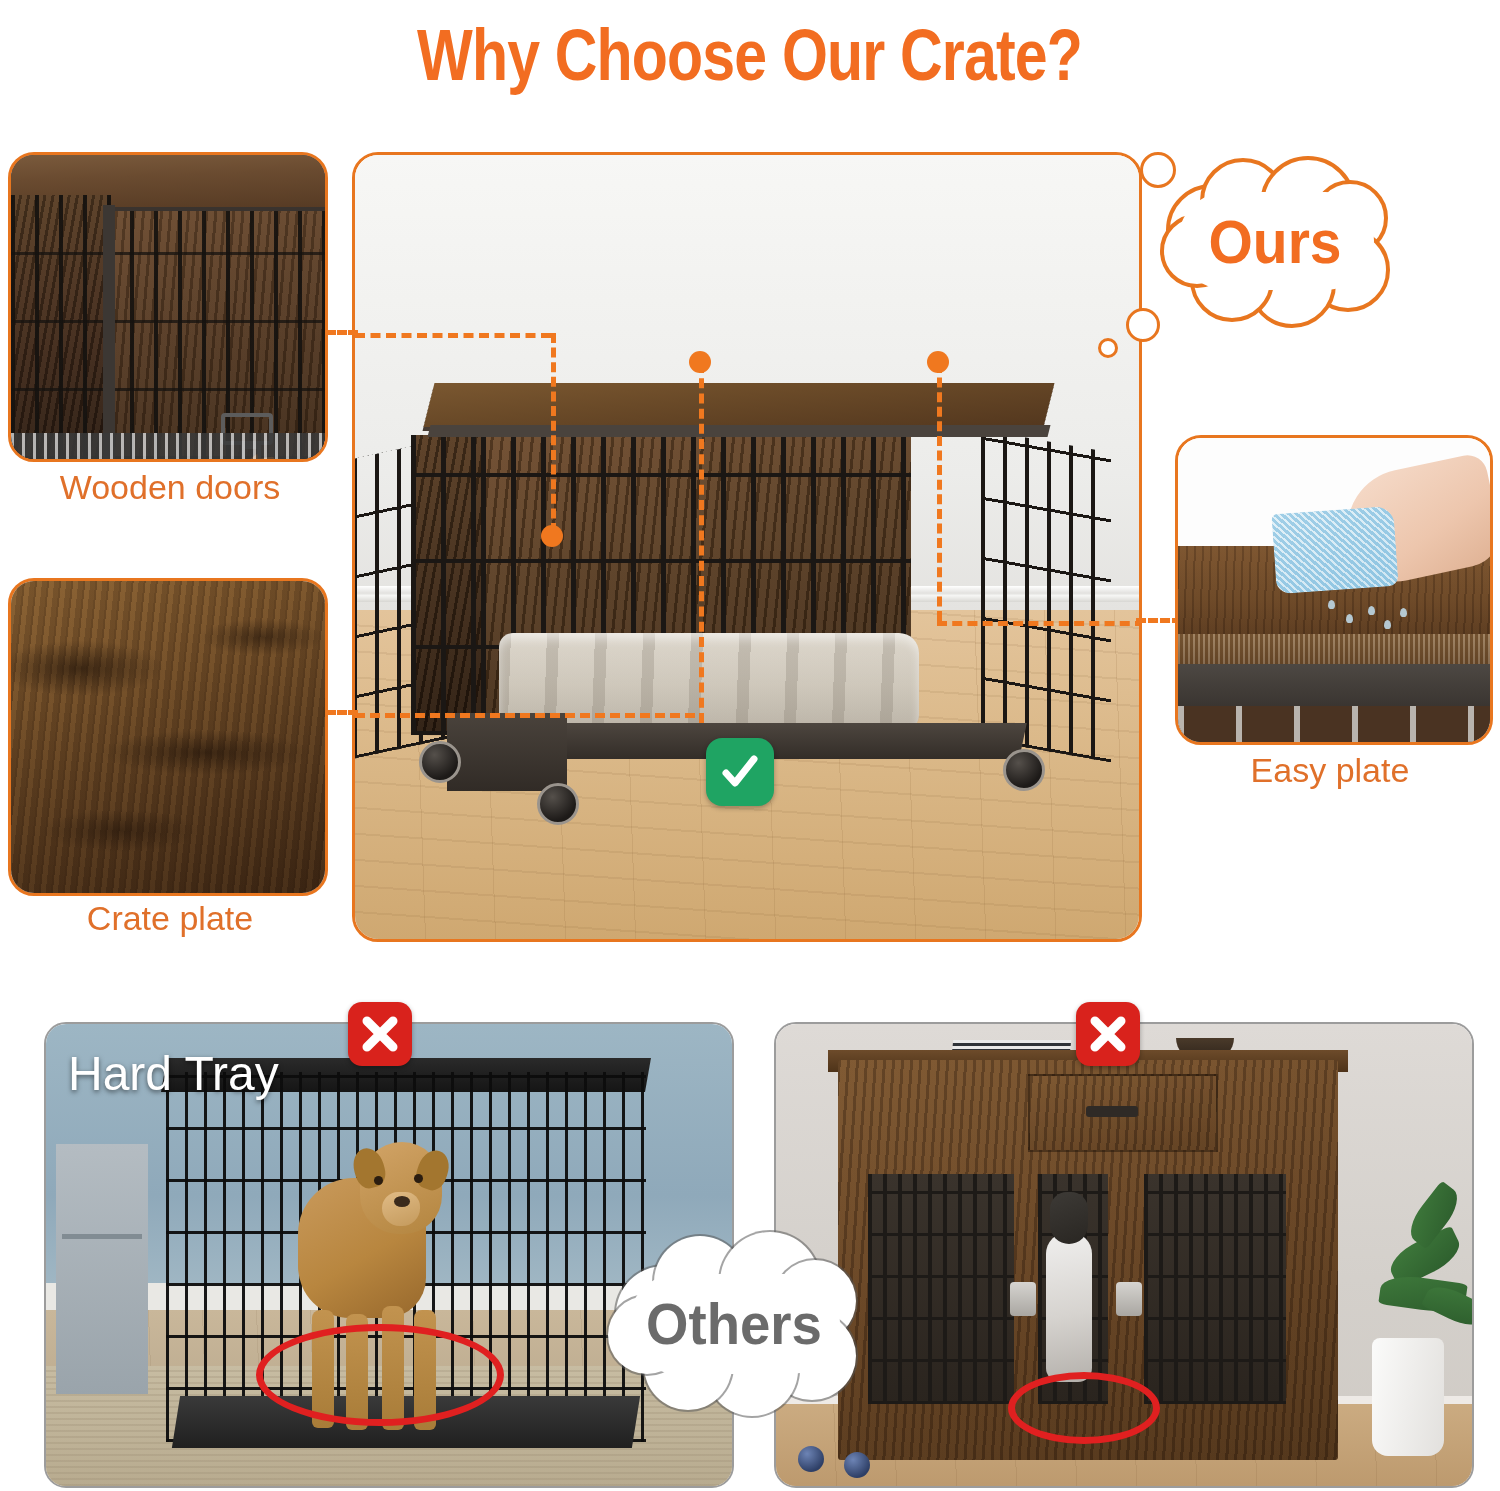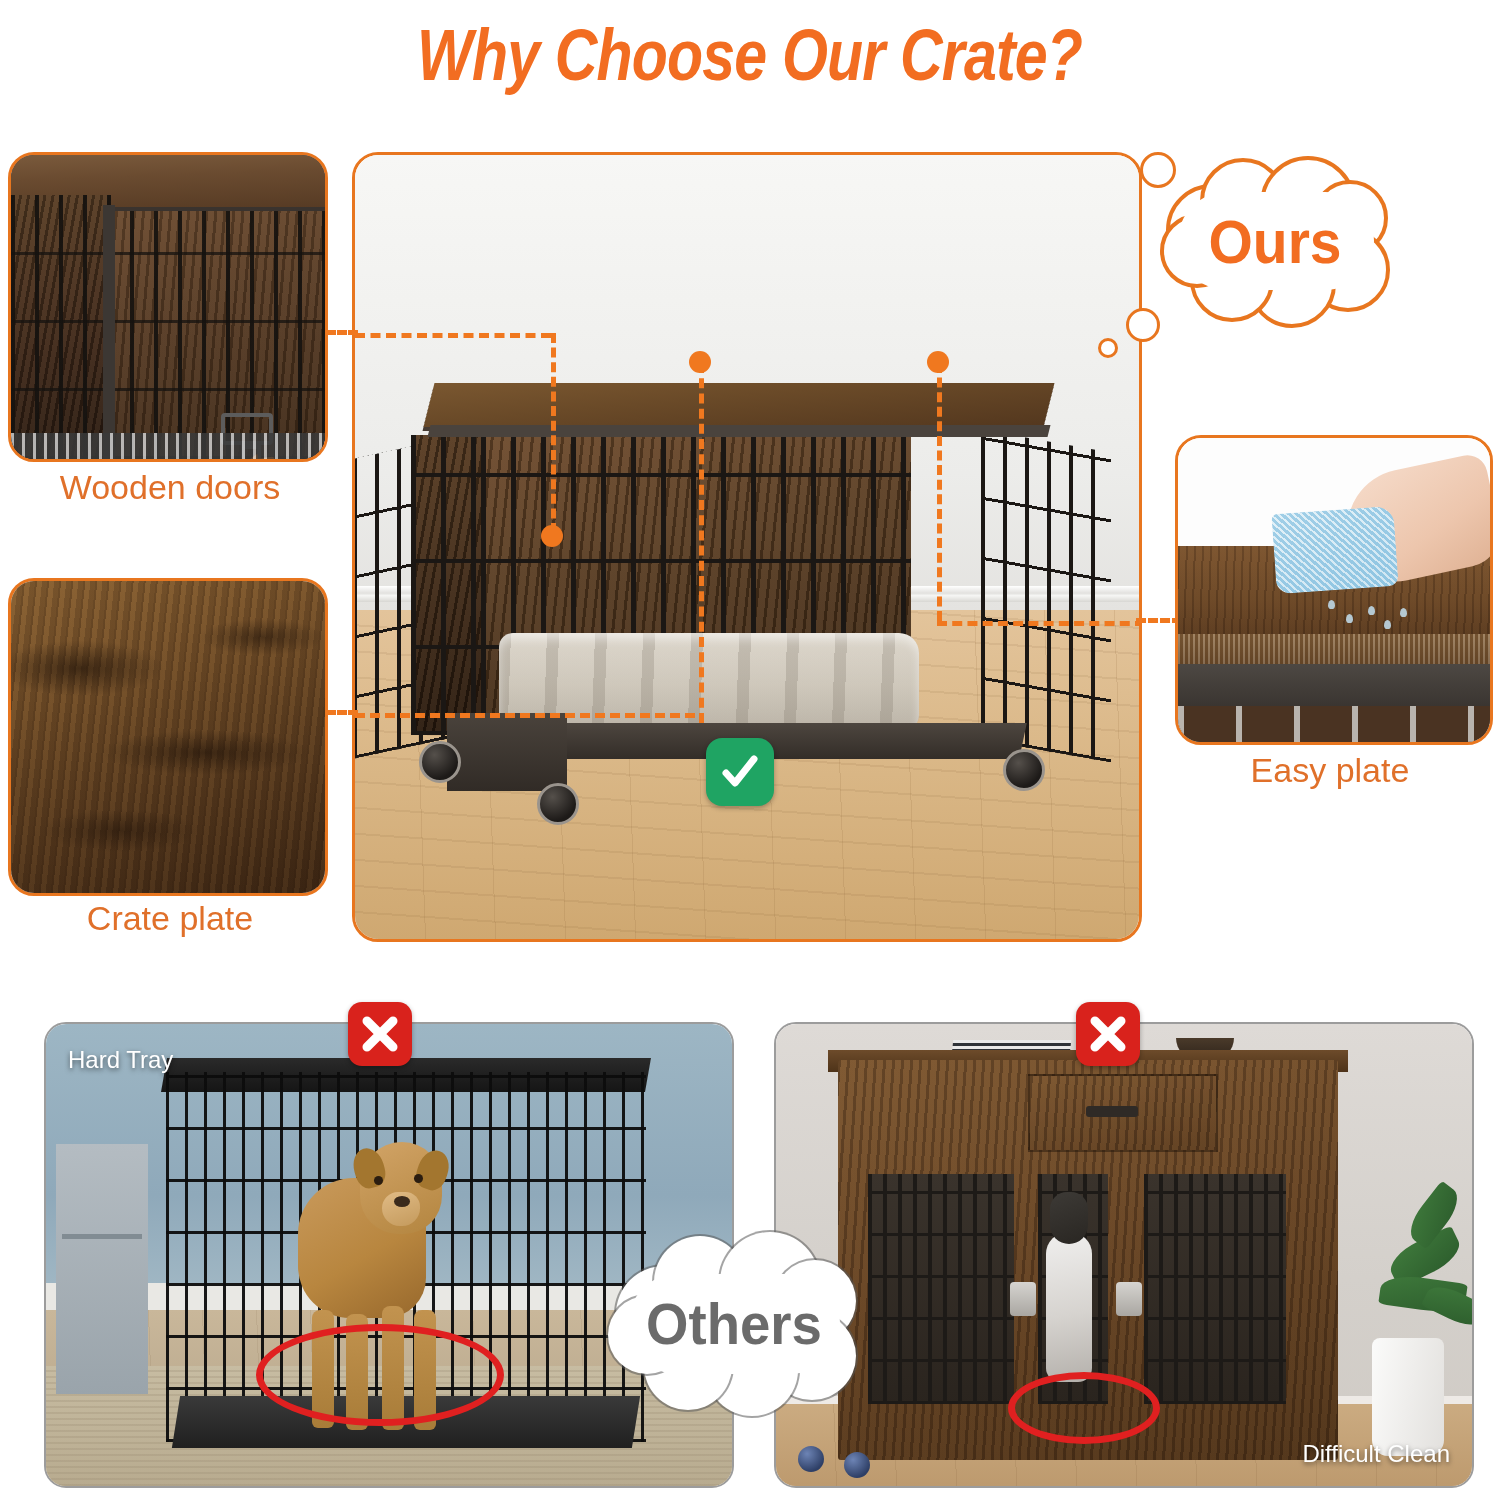--- a/index.html
+++ b/index.html
@@ -4,21 +4,21 @@
 <style>
   * { box-sizing: border-box; margin: 0; padding: 0; }
   body {
     width: 1500px; height: 1491px;
     background: #ffffff;
     font-family: "Liberation Sans", sans-serif;
     position: relative; overflow: hidden;
   }
 
   
-  .title-bar { width: 1500px; height: 110px; display: flex; align-items: center; justify-content: center; font-style: italic; }
+  .title-bar { width: 1500px; height: 110px; display: flex; align-items: center; justify-content: center; }
   .title {
     font-size: 72px; font-weight: 700; color: #F26D21;
     letter-spacing: -1px; transform: scaleX(0.82); transform-origin: center;
     white-space: nowrap; line-height: 1;
   }
 
   
   .panel { position: absolute; border: 3px solid #E8761F; border-radius: 26px; overflow: hidden; background: #fff; }
   .caption {
     position: absolute; text-align: center; color: #E0702A;
@@ -283,21 +283,21 @@
   .dog-head { position:absolute; left:62px; top:8px; width:82px; height:92px;
     background: linear-gradient(155deg,#d2a467,#b3853f);
     border-radius: 44px 42px 40px 40px; }
   .dog-ear { position:absolute; width:30px; height:40px; background:#a3762f; border-radius: 50% 50% 40% 40%; }
   .dog-snout { position:absolute; left:84px; top:58px; width:38px; height:34px;
     background: linear-gradient(160deg,#e0bb86,#c49a5c); border-radius: 20px 18px 22px 22px; }
   .dog-nose { position:absolute; left:96px; top:62px; width:16px; height:11px; background:#3a2a1c; border-radius:50%; }
   .dog-eye { position:absolute; width:9px; height:9px; background:#2b1d10; border-radius:50%; }
   .dog-leg { position:absolute; width:22px; background: linear-gradient(180deg,#c2934f,#a87c38); border-radius: 8px 8px 6px 6px; }
   .red-ellipse { position:absolute; border:7px solid #E02020; border-radius:50%; }
-  .photo-label { position:absolute; color:#ffffff; font-size:24px; text-shadow: 0 2px 5px rgba(0,0,0,.55); }
+  .photo-label { position:absolute; color:#ffffff; font-size:48px; text-shadow: 0 2px 5px rgba(0,0,0,.55); }
   .x-badge {
     position:absolute; width:64px; height:64px; border-radius:14px; background:#D9221C;
     display:flex; align-items:center; justify-content:center; z-index:30;
     box-shadow: 0 2px 5px rgba(0,0,0,.3);
   }
 
   
   #photo-wood { left: 774px; top: 1022px; width: 700px; height: 466px; }
   .wd-wall { position:absolute; inset:0; background: linear-gradient(180deg,#dedad6 0%,#d4d0cb 55%,#cfcac4 100%); }
   .wd-base { position:absolute; left:0; right:0; bottom:72px; height:18px; background:#eeeae6; }
@@ -525,21 +525,20 @@
   <div class="wd-plant-pot"></div>
   <div class="leaf" style="left:612px; top:216px; width:74px; height:34px; transform:rotate(-26deg);"></div>
   <div class="leaf" style="left:604px; top:254px; width:86px; height:32px; transform:rotate(8deg);"></div>
   <div class="leaf" style="left:626px; top:176px; width:64px; height:30px; transform:rotate(-52deg);"></div>
   <div class="leaf" style="left:648px; top:268px; width:62px; height:28px; transform:rotate(26deg);"></div>
 
   <div class="wd-caster" style="left:22px;  bottom:14px;"></div>
   <div class="wd-caster" style="left:68px;  bottom:8px;"></div>
 
   <div class="red-ellipse" style="left:232px; top:348px; width:152px; height:72px;"></div>
-  <div class="photo-label" style="right:22px; bottom:18px;">Difficult Clean</div>
 </div>
 <div class="x-badge" style="left:1076px; top:1002px;">
   <svg width="42" height="42" viewBox="0 0 42 42">
     <path d="M8 8 L34 34 M34 8 L8 34" stroke="#ffffff" stroke-width="9" stroke-linecap="round"></path>
   </svg>
 </div>
 
 <div id="others-cloud">
   <div class="ocloud-lobe" style="left:8px;  top:34px;  width:96px;  height:96px;"></div>
   <div class="ocloud-lobe" style="left:46px; top:4px;   width:92px;  height:92px;"></div>

